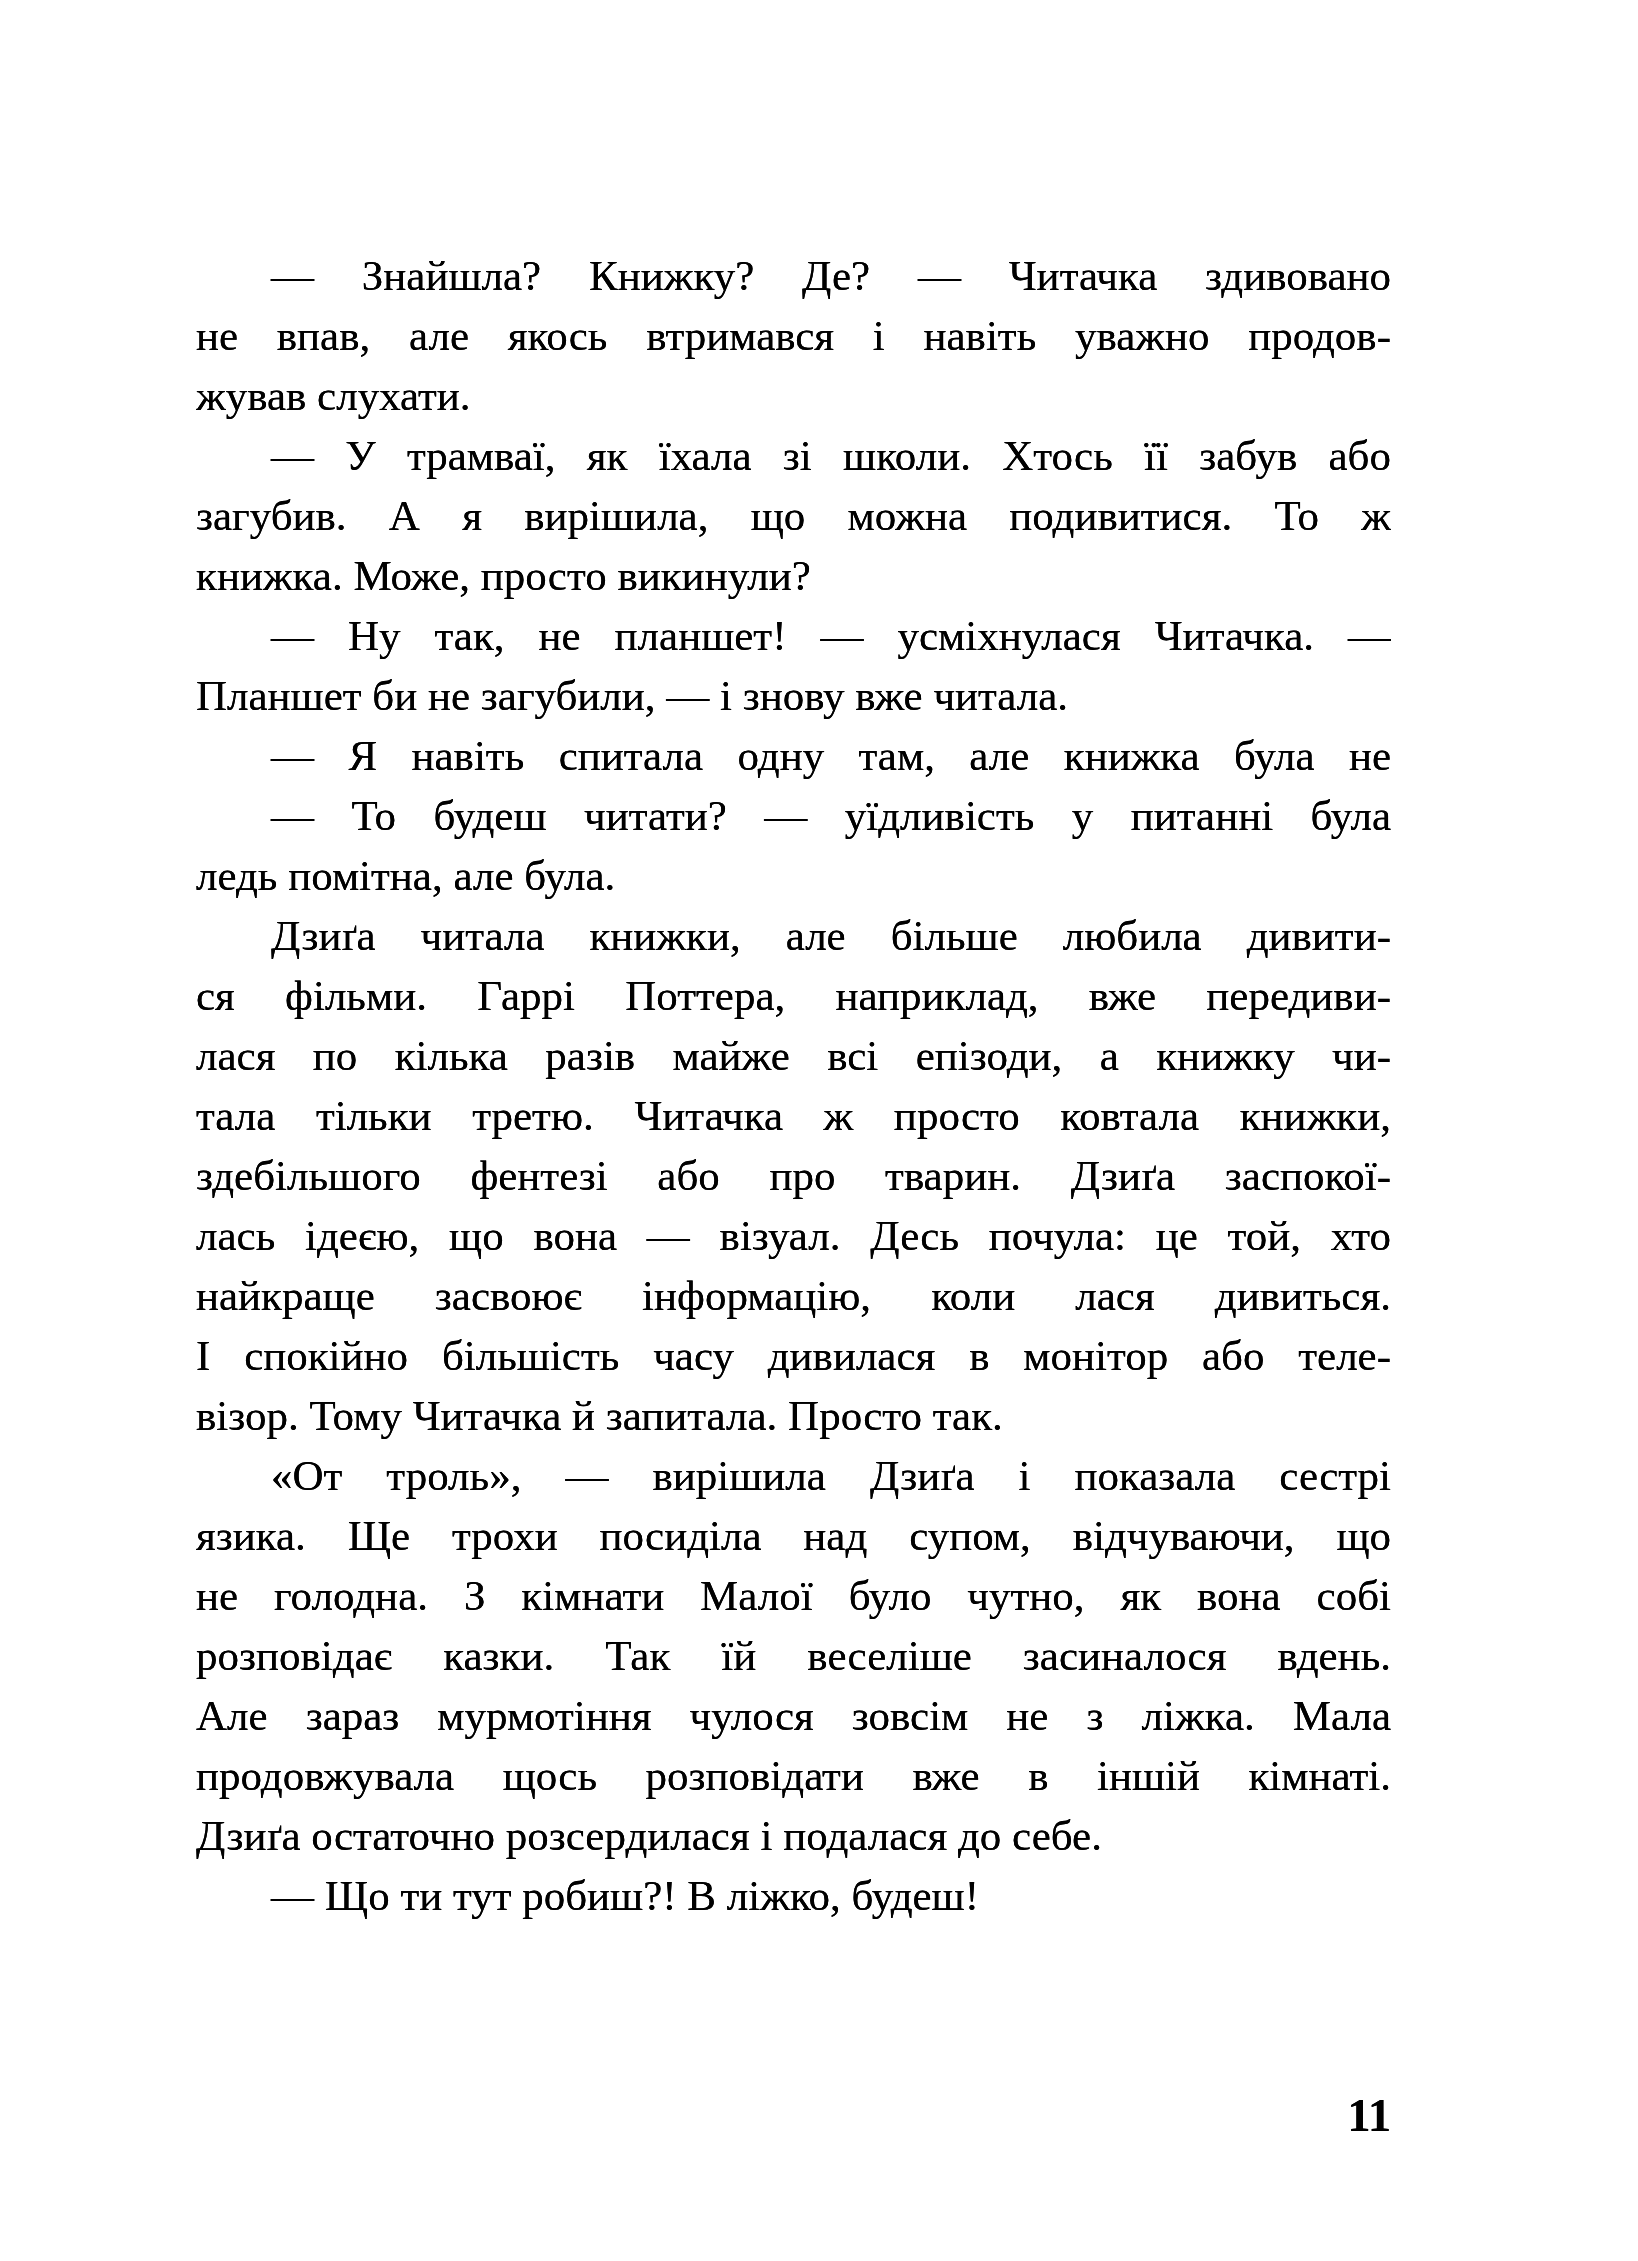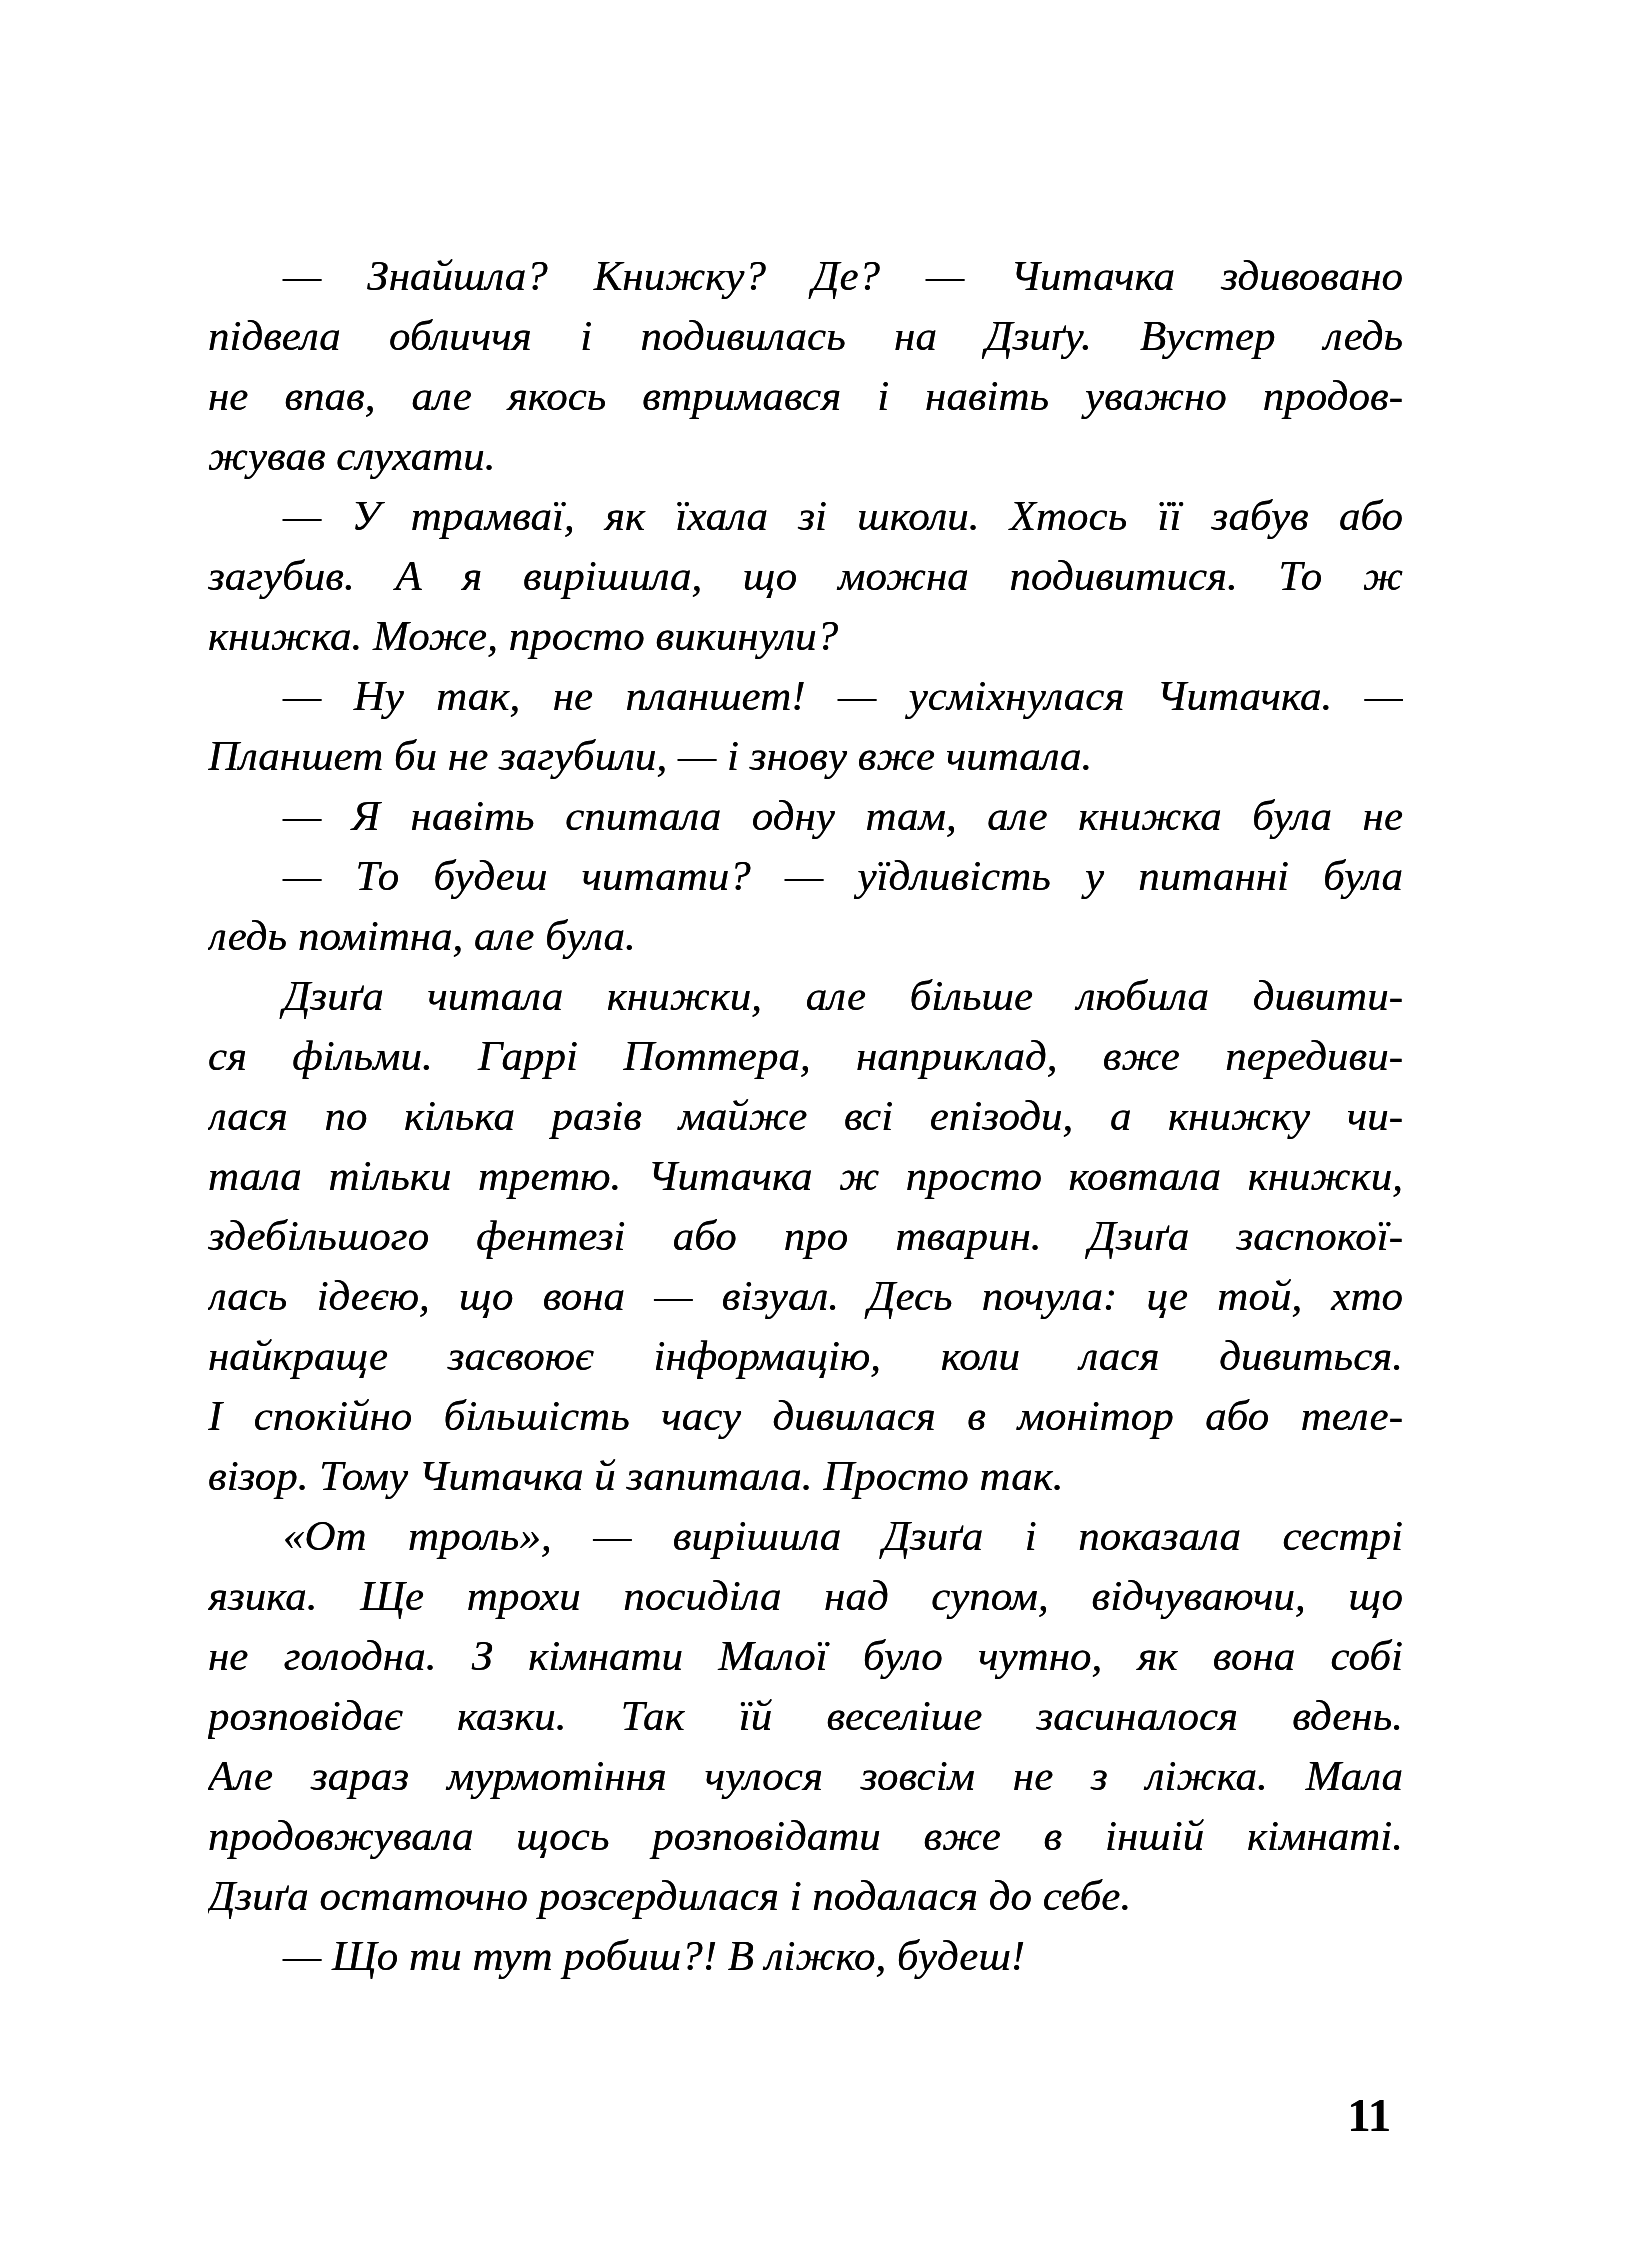--- a/index.html
+++ b/index.html
@@ -11,27 +11,26 @@
     position: relative;
     width: 1639px;
     height: 2261px;
     background: #ffffff;
     overflow: hidden;
     font-family: "Liberation Serif", "DejaVu Serif", serif;
     color: #000000;
   }
   .text-block {
     position: absolute;
-    left: 208px;
+    left: 196px;
     top: 246px;
     width: 1195px;
     font-size: 43px;
     line-height: 60px;
     text-shadow: 0 0 0.5px #000;
-    font-style: italic;
   }
   .paragraph {
     margin: 0;
     padding: 0;
   }
   .text-line {
     height: 60px;
     overflow: hidden;
     text-align: justify;
     text-align-last: justify;
@@ -55,21 +54,20 @@
     text-shadow: 0 0 0.5px #000;
   }
 </style>
 </head>
 <body>
 
 <div class="page">
   <div class="text-block" id="text-block">
       <div class="paragraph">
         <div class="text-line first">— Знайшла? Книжку? Де? — Читачка здивовано</div>
-        <div class="text-line">підвела обличчя і подивилась на Дзиґу. Вустер ледь</div>
         <div class="text-line">не впав, але якось втримався і навіть уважно продов-</div>
         <div class="text-line last">жував слухати.</div>
       </div>
       <div class="paragraph">
         <div class="text-line first">— У трамваї, як їхала зі школи. Хтось її забув або</div>
         <div class="text-line">загубив. А я вирішила, що можна подивитися. То ж</div>
         <div class="text-line last">книжка. Може, просто викинули?</div>
       </div>
       <div class="paragraph">
         <div class="text-line first">— Ну так, не планшет! — усміхнулася Читачка. —</div>

